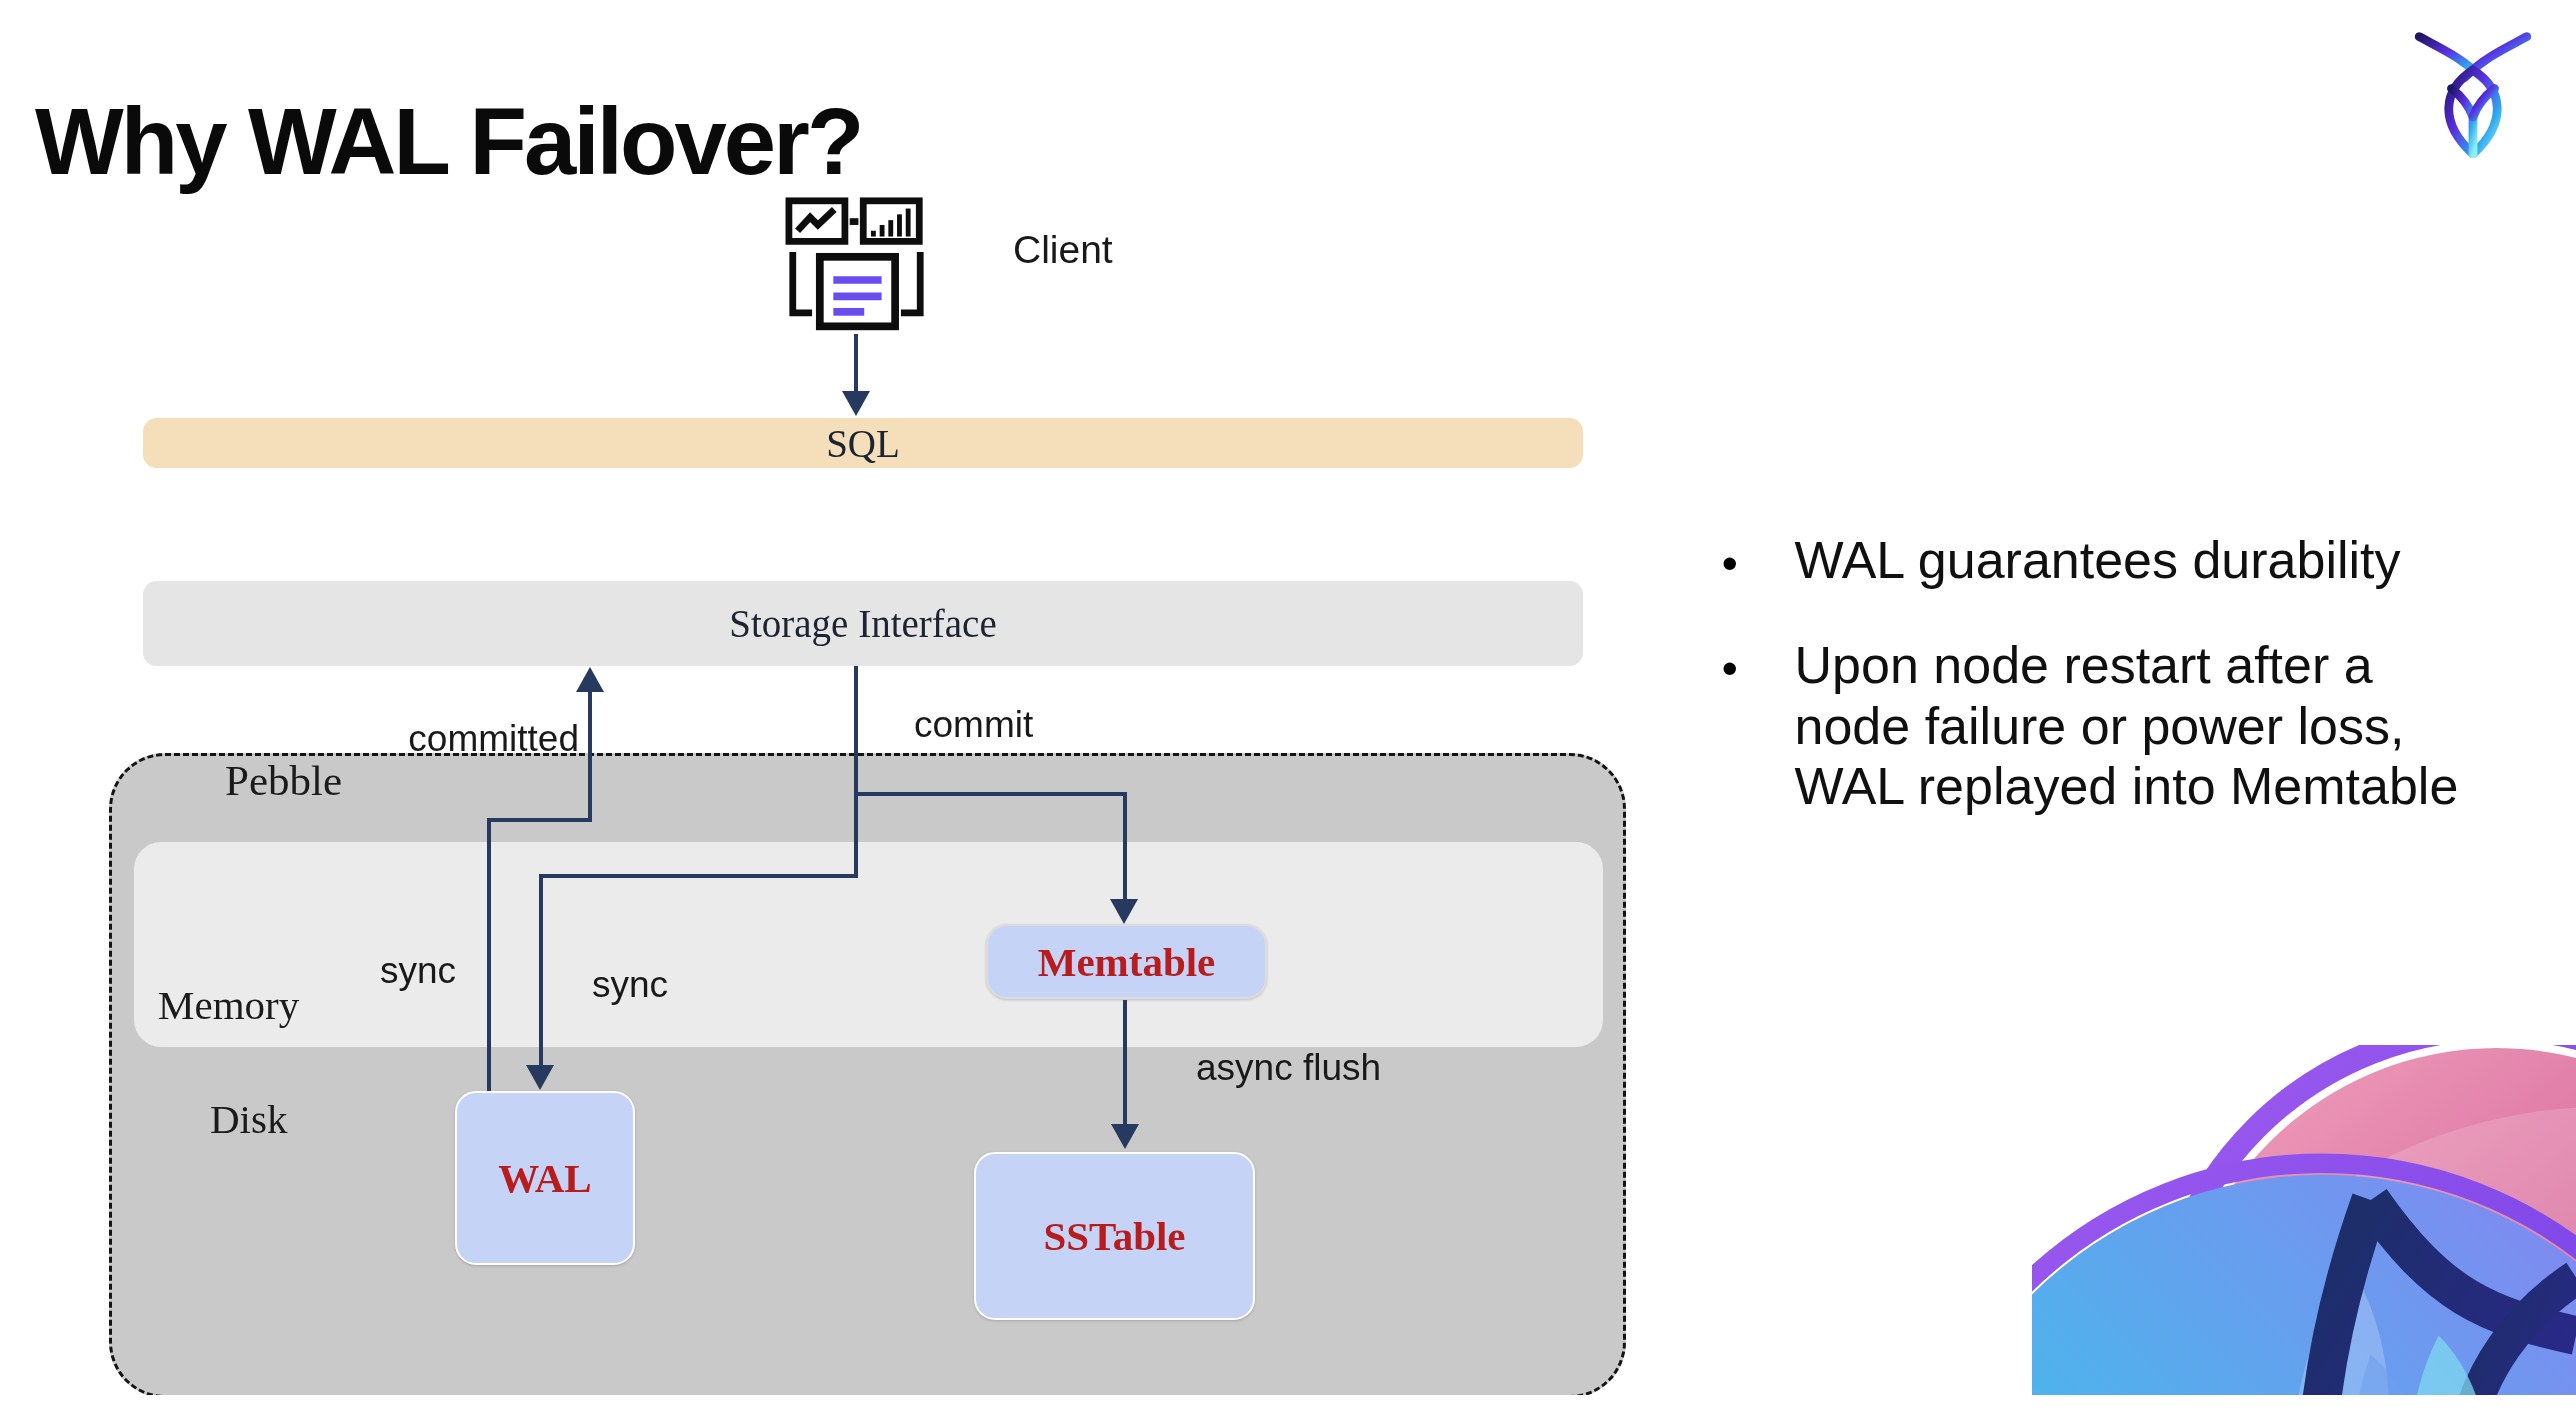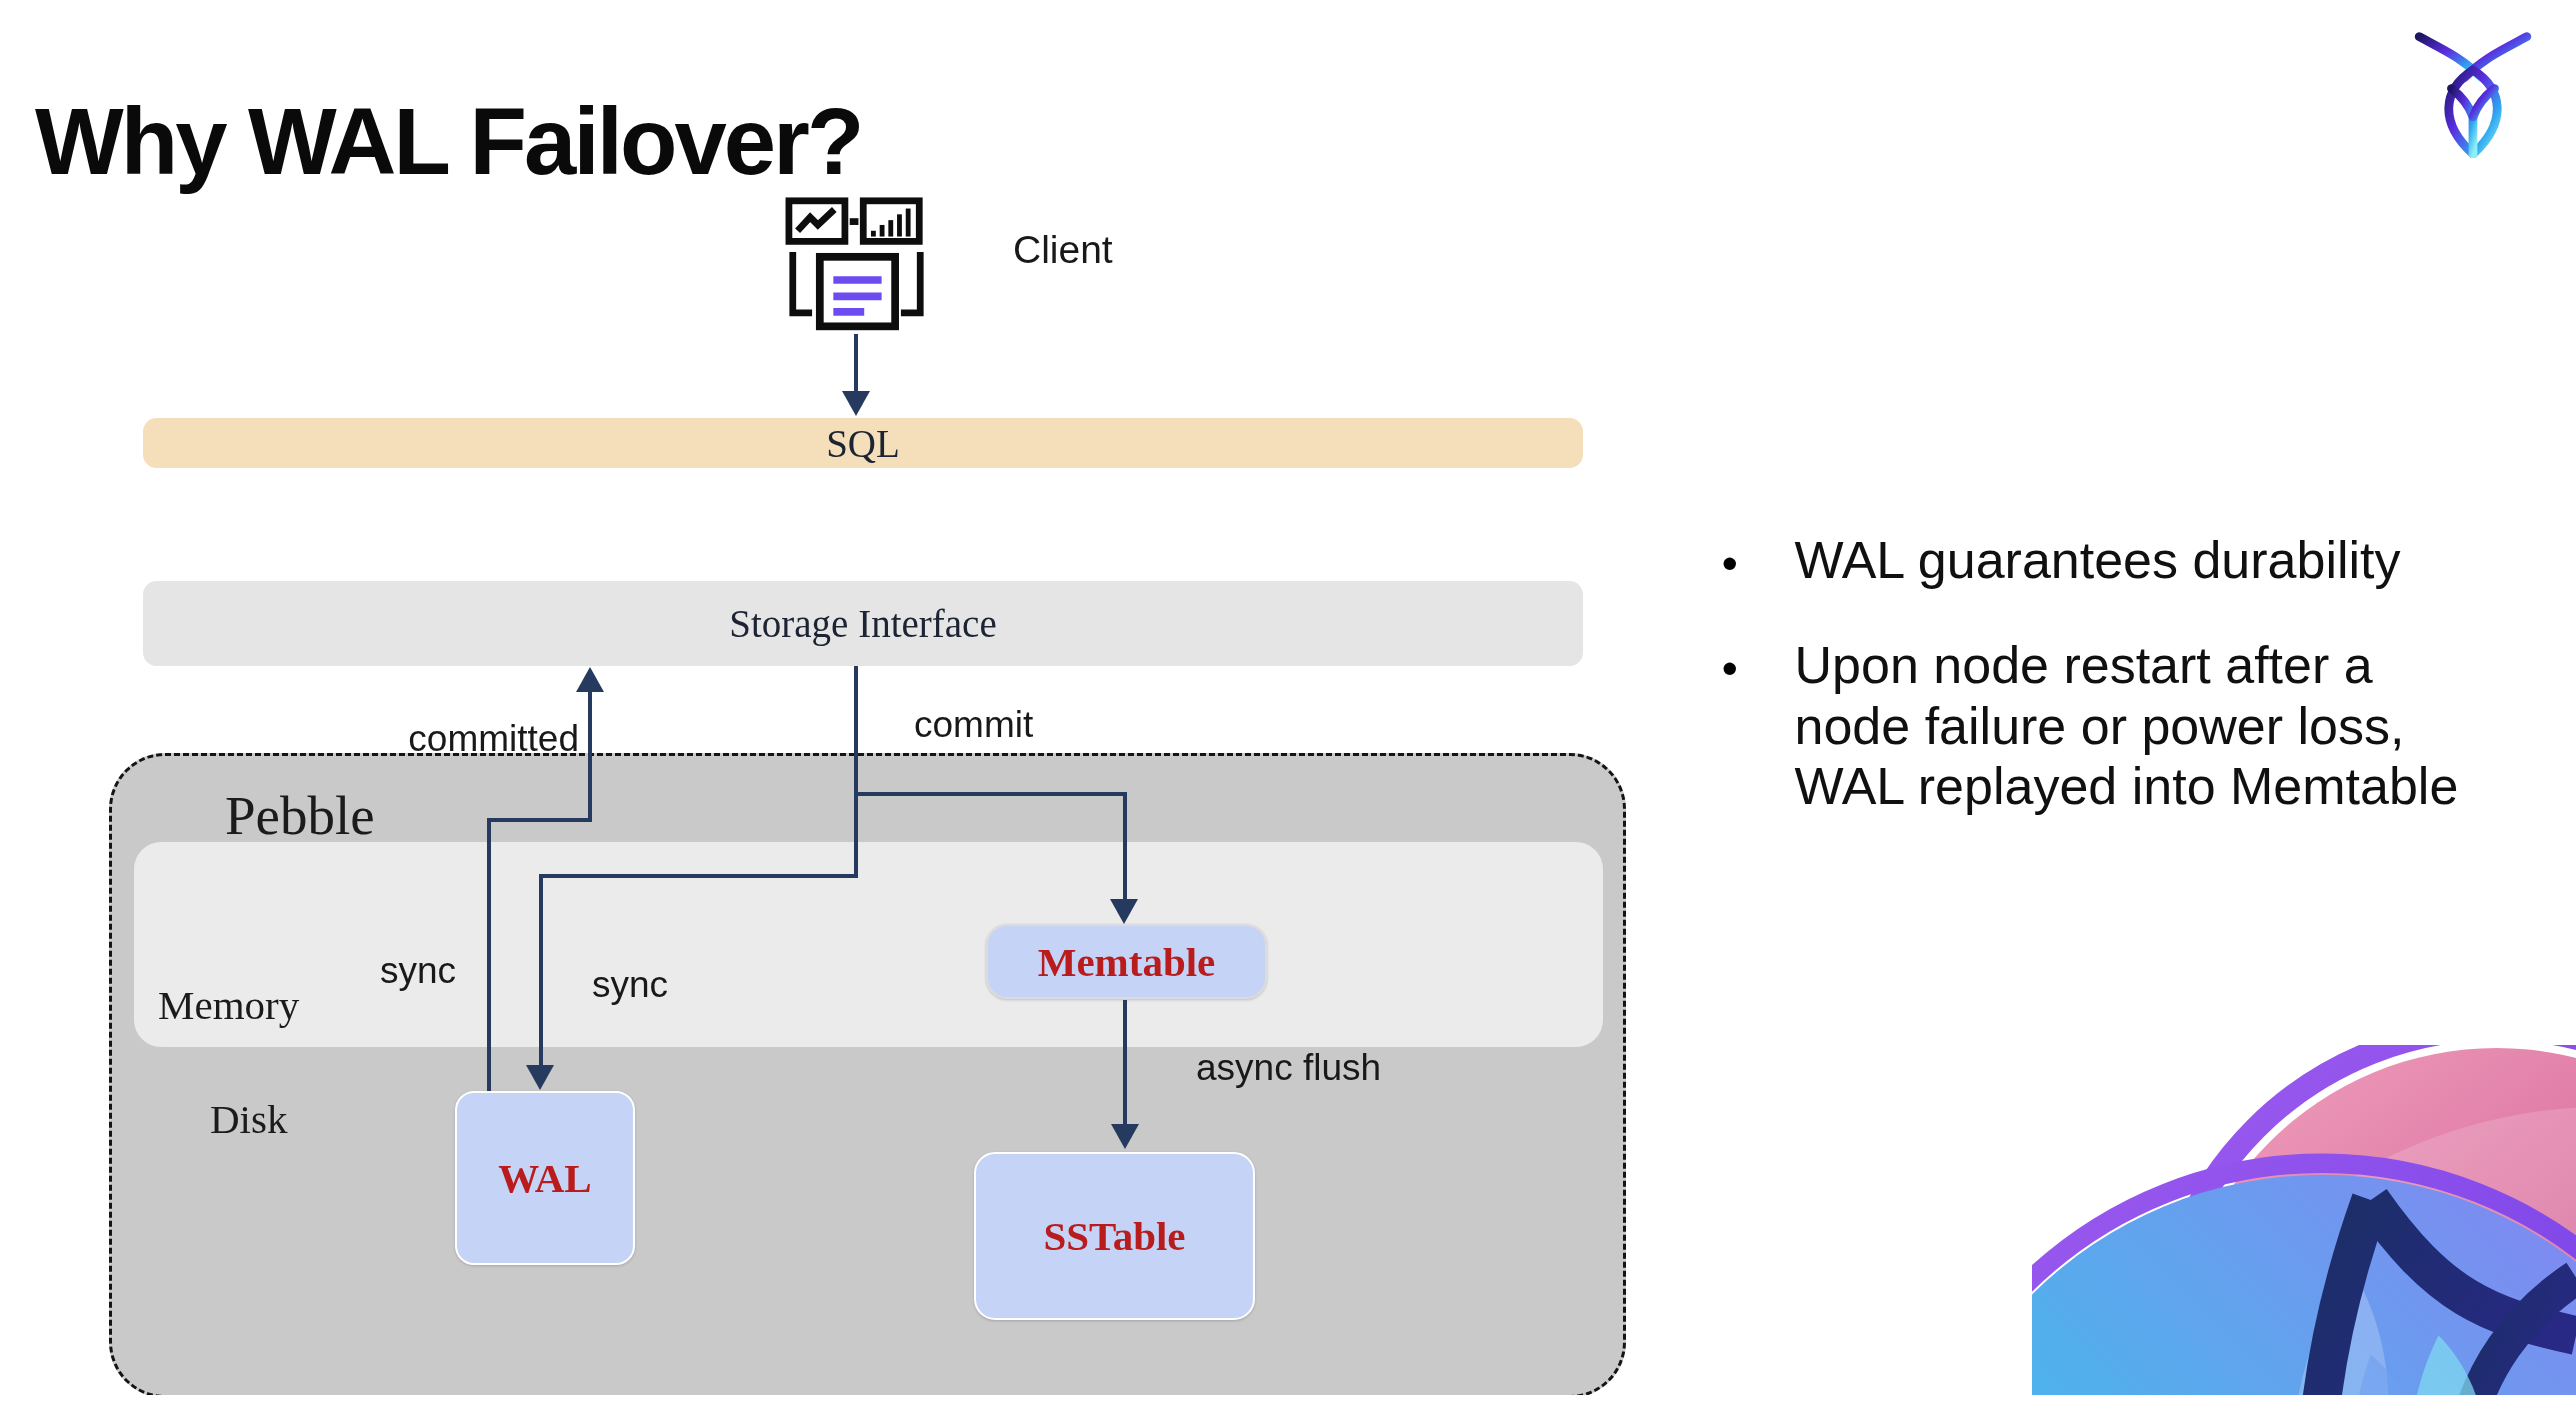--- a/index.html
+++ b/index.html
@@ -15,30 +15,30 @@
   .bar.sql{top:418px;height:50px;}
   .bar.kv{top:506px;height:50px;}
   .bar.storage{top:581px;height:85px;}
 
   
   .pebble{left:109px;top:753px;width:1517px;height:645px;background:var(--pebble-fill);
           border:3.9px dashed #141414;border-radius:56px;box-sizing:border-box;}
   .memband{left:134px;top:842px;width:1469px;height:205px;background:var(--memory-fill);border-radius:27px;}
 
   .serif-label{font-family:"Liberation Serif","DejaVu Serif",serif;color:#1b1b1b;}
-  .lbl-pebble{left:225px;top:784px;font-size:55px;}
+  .lbl-pebble{left:225px;top:756px;font-size:43px;}
   .lbl-memory{left:158px;top:981px;font-size:41px;}
   .lbl-disk{left:210px;top:1095px;font-size:41px;}
 
   
   .bluebox{background:var(--box-fill);border:2.9px solid #ffffff;border-radius:21px;box-sizing:border-box;
            display:flex;align-items:center;justify-content:center;
            font-family:"Liberation Serif","DejaVu Serif",serif;font-weight:bold;font-size:41px;color:#b91c1c;
            box-shadow:0 1px 2.9px rgba(0,0,0,0.18);}
-  .box-wal{left:455px;top:1091px;width:180px;height:174px;border-radius:19px;}
+  .box-wal{left:455px;top:1091px;width:180px;height:174px;}
   .box-memtable{left:986px;top:924px;width:281px;height:75px;border-color:#dcdcdc;}
   .box-sstable{left:974px;top:1152px;width:281px;height:168px;}
 
   
   .seg{position:absolute;background:var(--arrow);}
   .head{position:absolute;width:0;height:0;}
   .head.down{border-left:14.5px solid transparent;border-right:14.5px solid transparent;border-top:25px solid var(--arrow);}
   .head.up{border-left:14.5px solid transparent;border-right:14.5px solid transparent;border-bottom:25px solid var(--arrow);}
 
   .flow-label{font-size:37px;color:#191919;}

